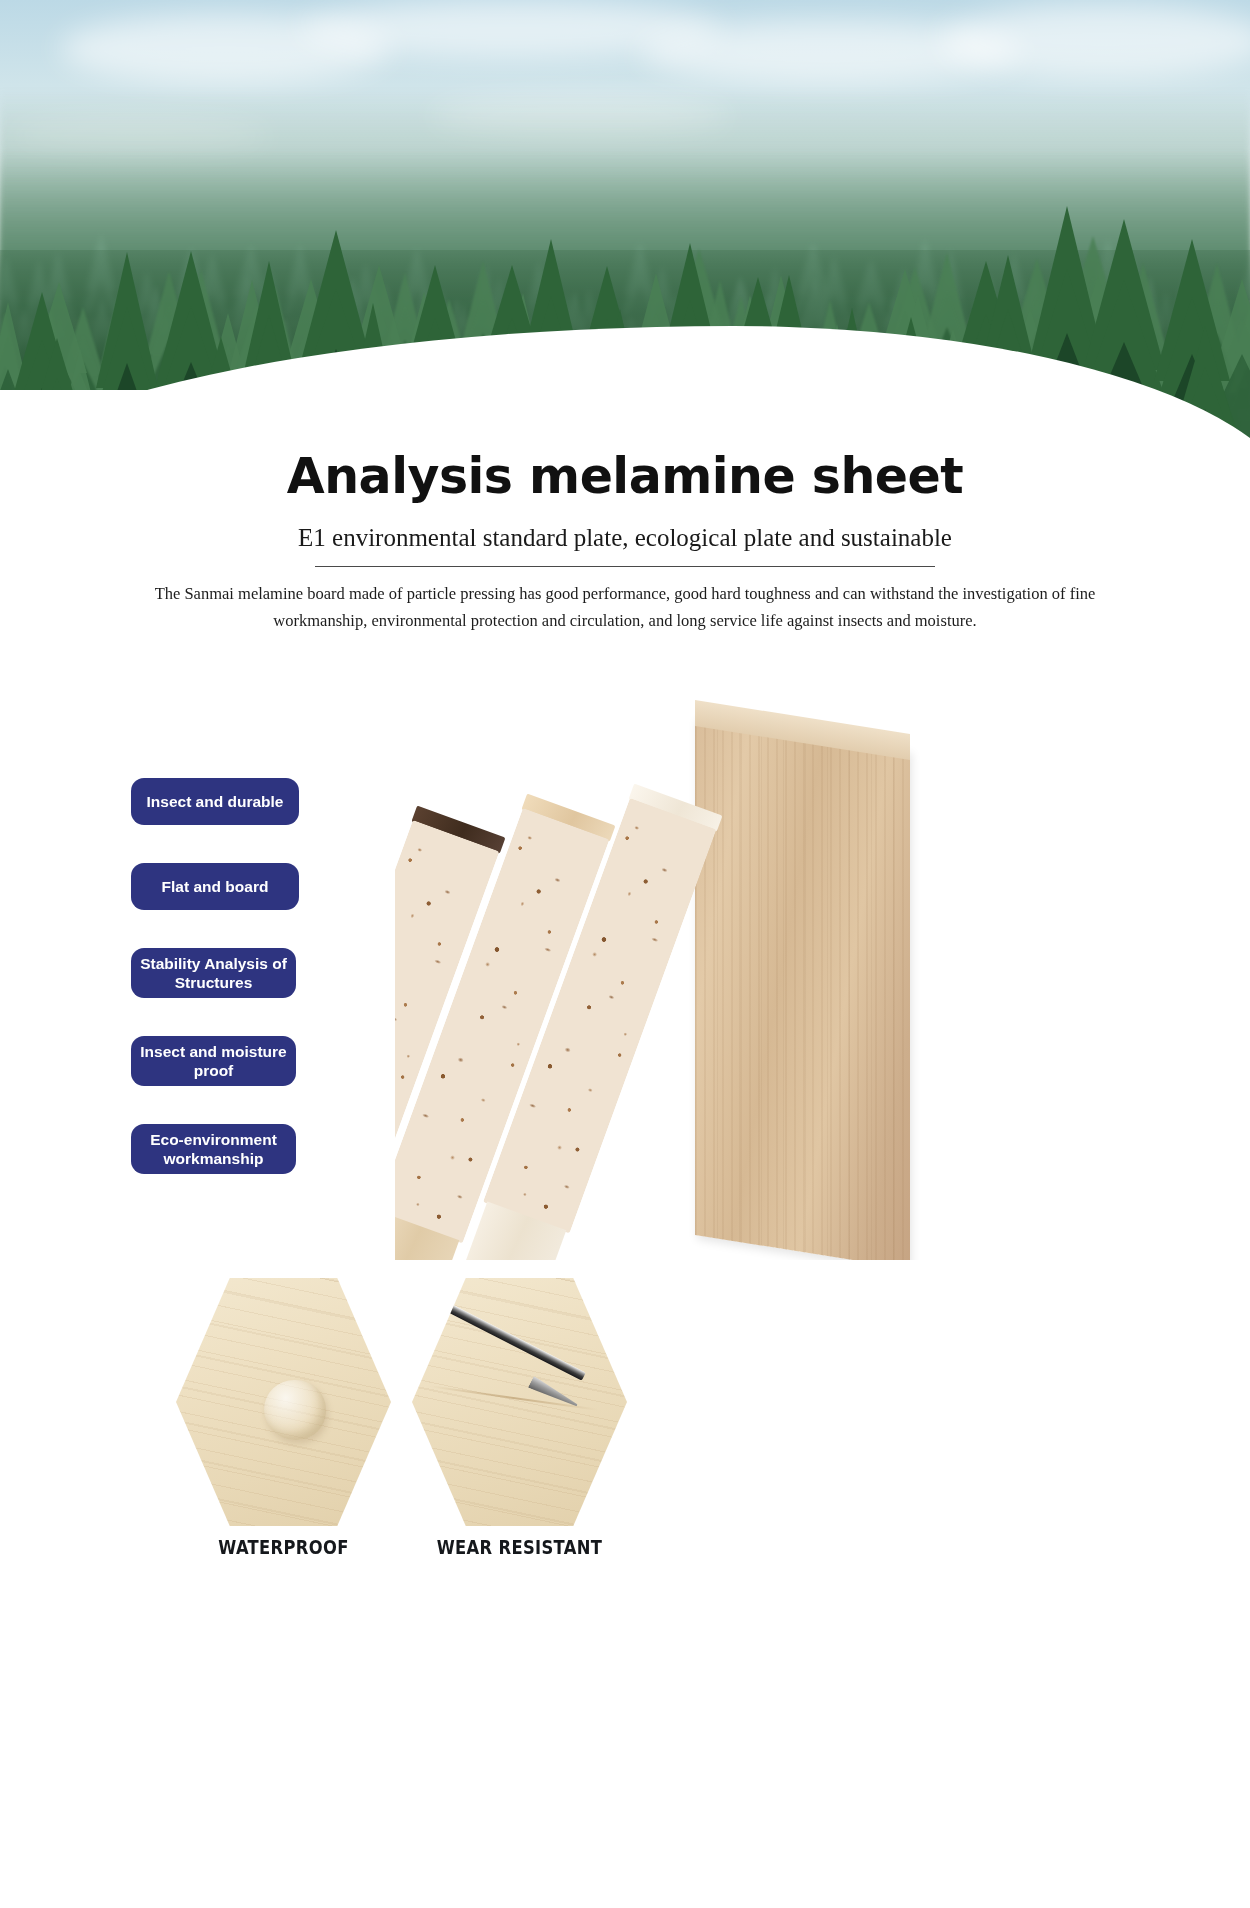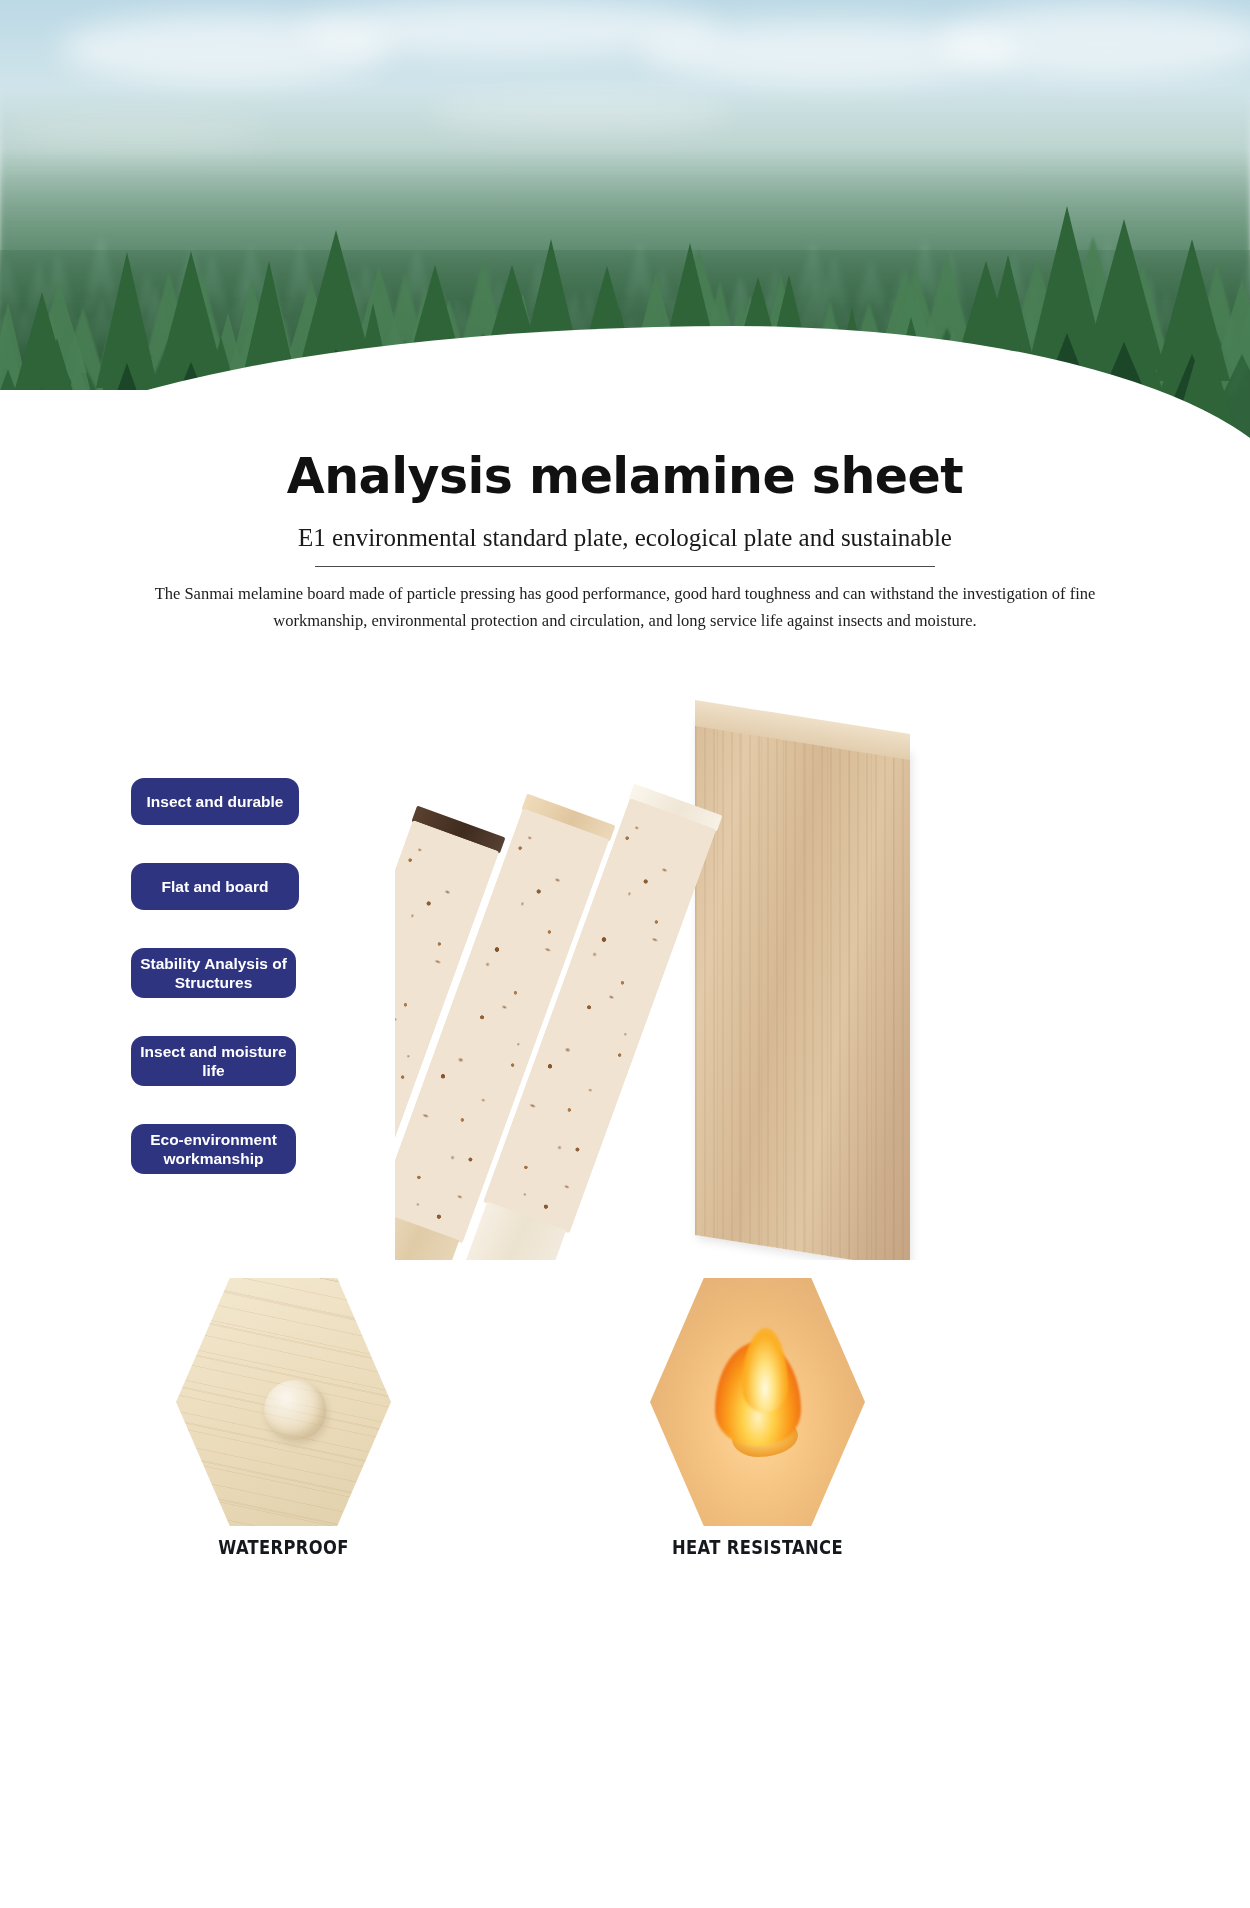--- a/index.html
+++ b/index.html
@@ -1696,21 +1696,21 @@
 <div class="subhead">E1 environmental standard plate, ecological plate and sustainable</div>
 <div class="rule"></div>
 <div class="blurb">The Sanmai melamine board made of particle pressing has good performance, good hard toughness and can withstand the investigation of fine workmanship, environmental protection and circulation, and long service life against insects and moisture.</div>
 
 <div class="pills">
   <div class="pill">Insect and durable</div>
   <div class="pill">Flat and board</div>
   <div class="pill w2">Stability Analysis
 of Structures</div>
   <div class="pill w2">Insect and
-moisture life</div>
+moisture proof</div>
   <div class="pill w2">Eco-environment
 workmanship</div>
 </div>
 
 <div class="board-img">
   <div class="slab back-board"></div>
   <div class="slab back-grain"></div>
   <div class="slab back-top"></div>
 
   <div class="panel" style="left:18px;top:130px;transform:rotate(20deg);">
@@ -1738,24 +1738,24 @@
 <div class="hexrow">
 
   <div class="hexwrap" style="left:176px;top:6px;">
     <div class="hex">
       <div class="hex-wood"></div>
       <div class="droplet"></div>
     </div>
     <div class="hexlabel">WATERPROOF</div>
   </div>
 
-
-  <div class="hexwrap" style="left:650px;top:6px;">
+  <div class="hexwrap" style="left:412px;top:6px;">
     <div class="hex">
-      <div class="hex-fire-bg"></div>
-      <div class="ember"></div>
-      <div class="flame"></div>
-      <div class="flame2"></div>
+      <div class="hex-wood"></div>
+      <div class="scratch"></div>
+      <div class="blade"></div>
+      <div class="blade-tip"></div>
     </div>
-    <div class="hexlabel">HEAT RESISTANCE</div>
+    <div class="hexlabel">WEAR RESISTANT</div>
   </div>
 
+
 </div>
 
 </body></html>

